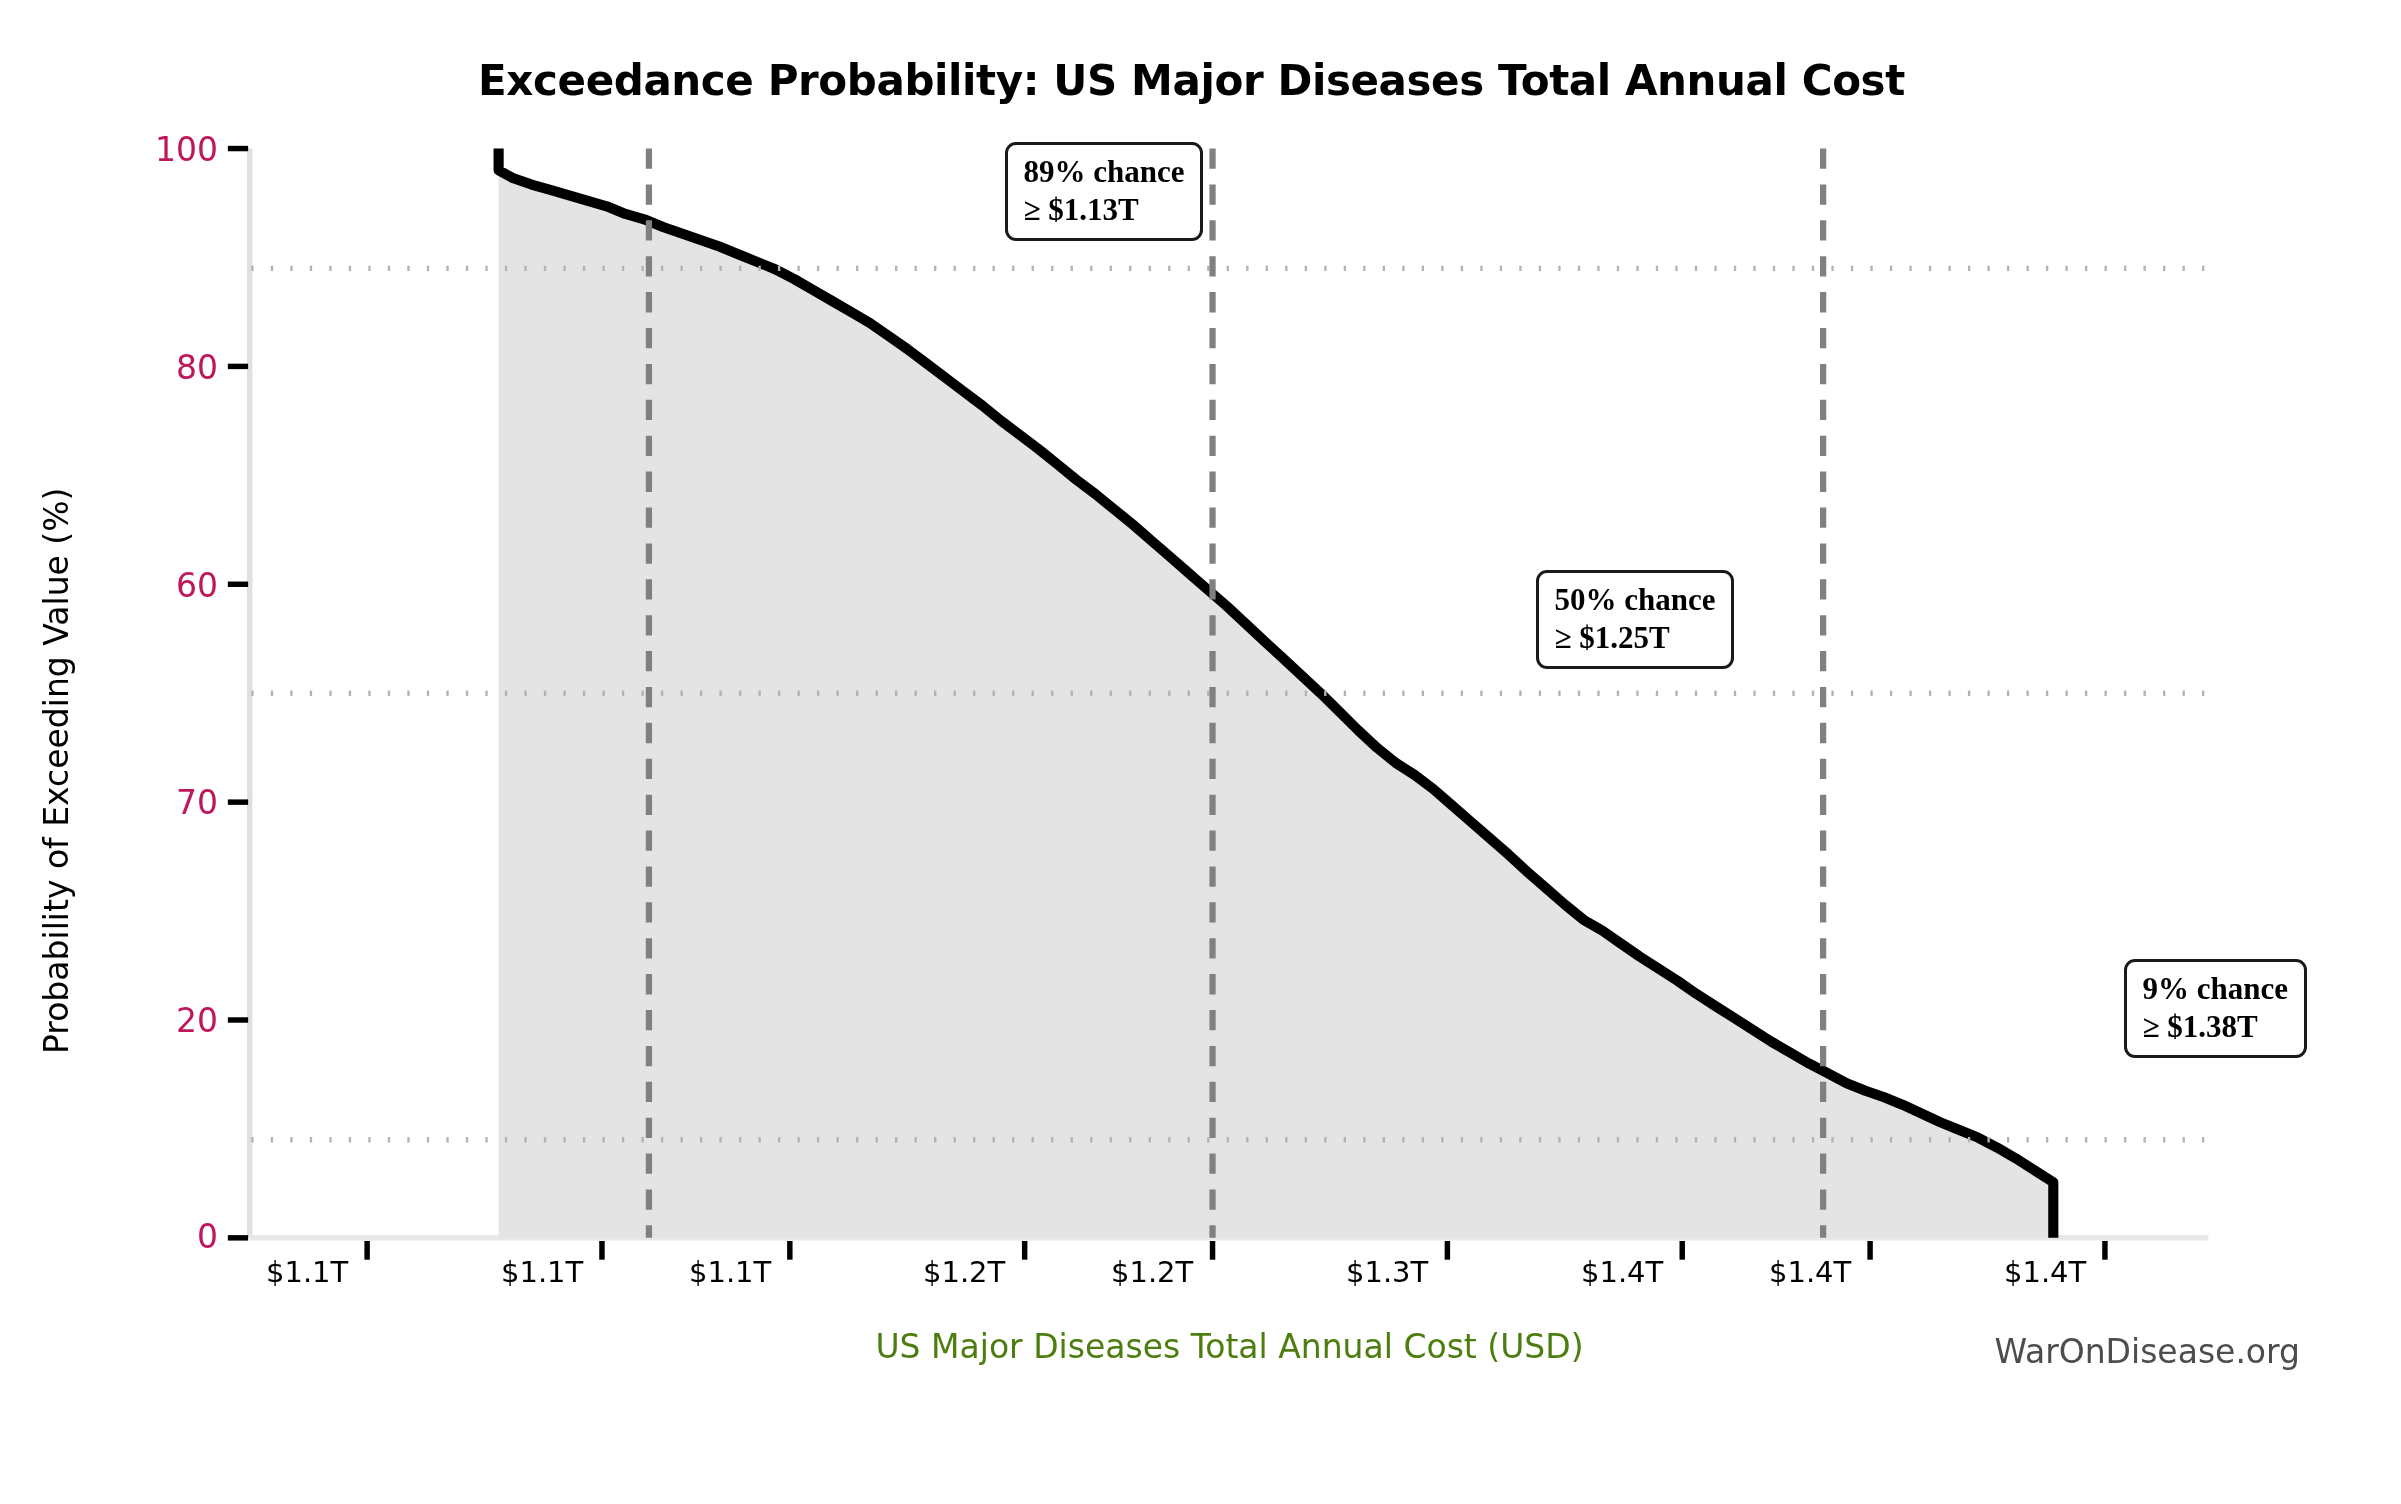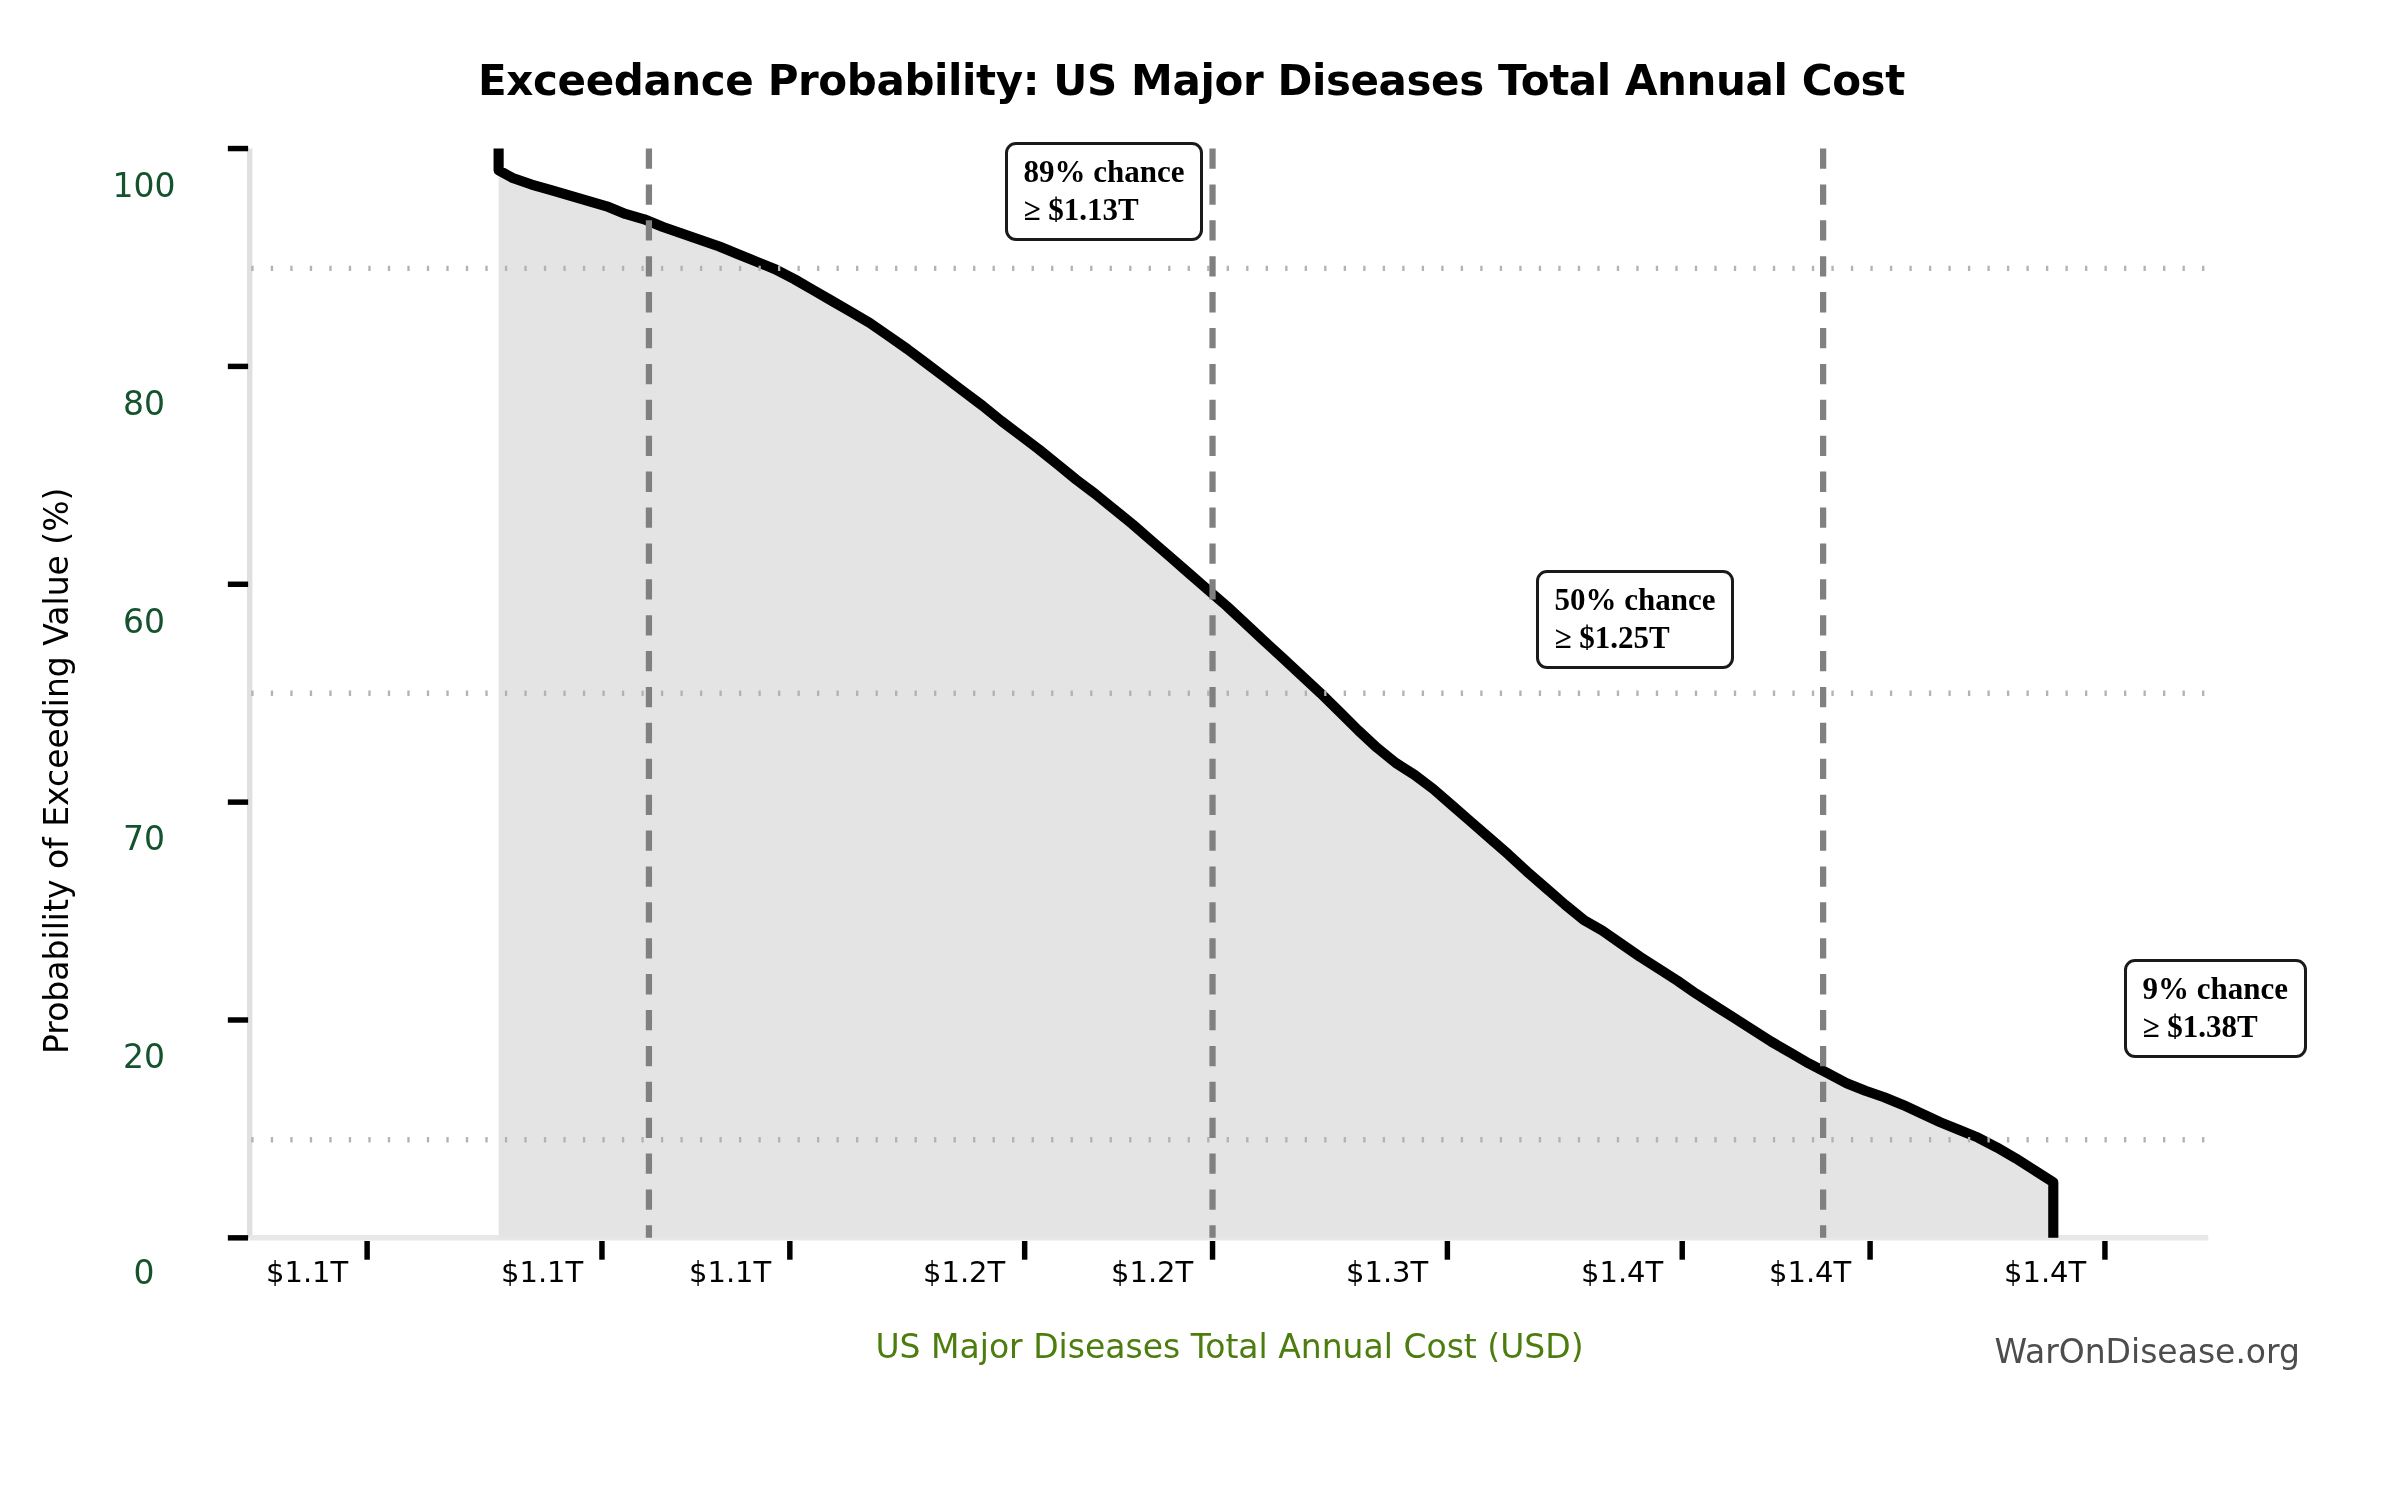--- a/index.html
+++ b/index.html
@@ -57,25 +57,24 @@
     width: 1959px;
     text-align: center;
     font-size: 33px;
     color: #4d7c0f;
     font-family: "DejaVu Sans", sans-serif;
   }
   .ytick-label {
     position: absolute;
     right: 0;
     width: 148px;
-    text-align: center;
-    font-size: 33px;
-    color: #14532d;
-    font-family: "DejaVu Sans", sans-serif;
-    margin-top: 36px;
+    text-align: right;
+    font-size: 33px;
+    color: #be185d;
+    font-family: "DejaVu Sans", sans-serif;
   }
   .ytick-holder {
     position: absolute;
     left: 66px;
     top: 0;
     width: 152px;
     height: 1505px;
   }
   .xtick-label {
     position: absolute;

